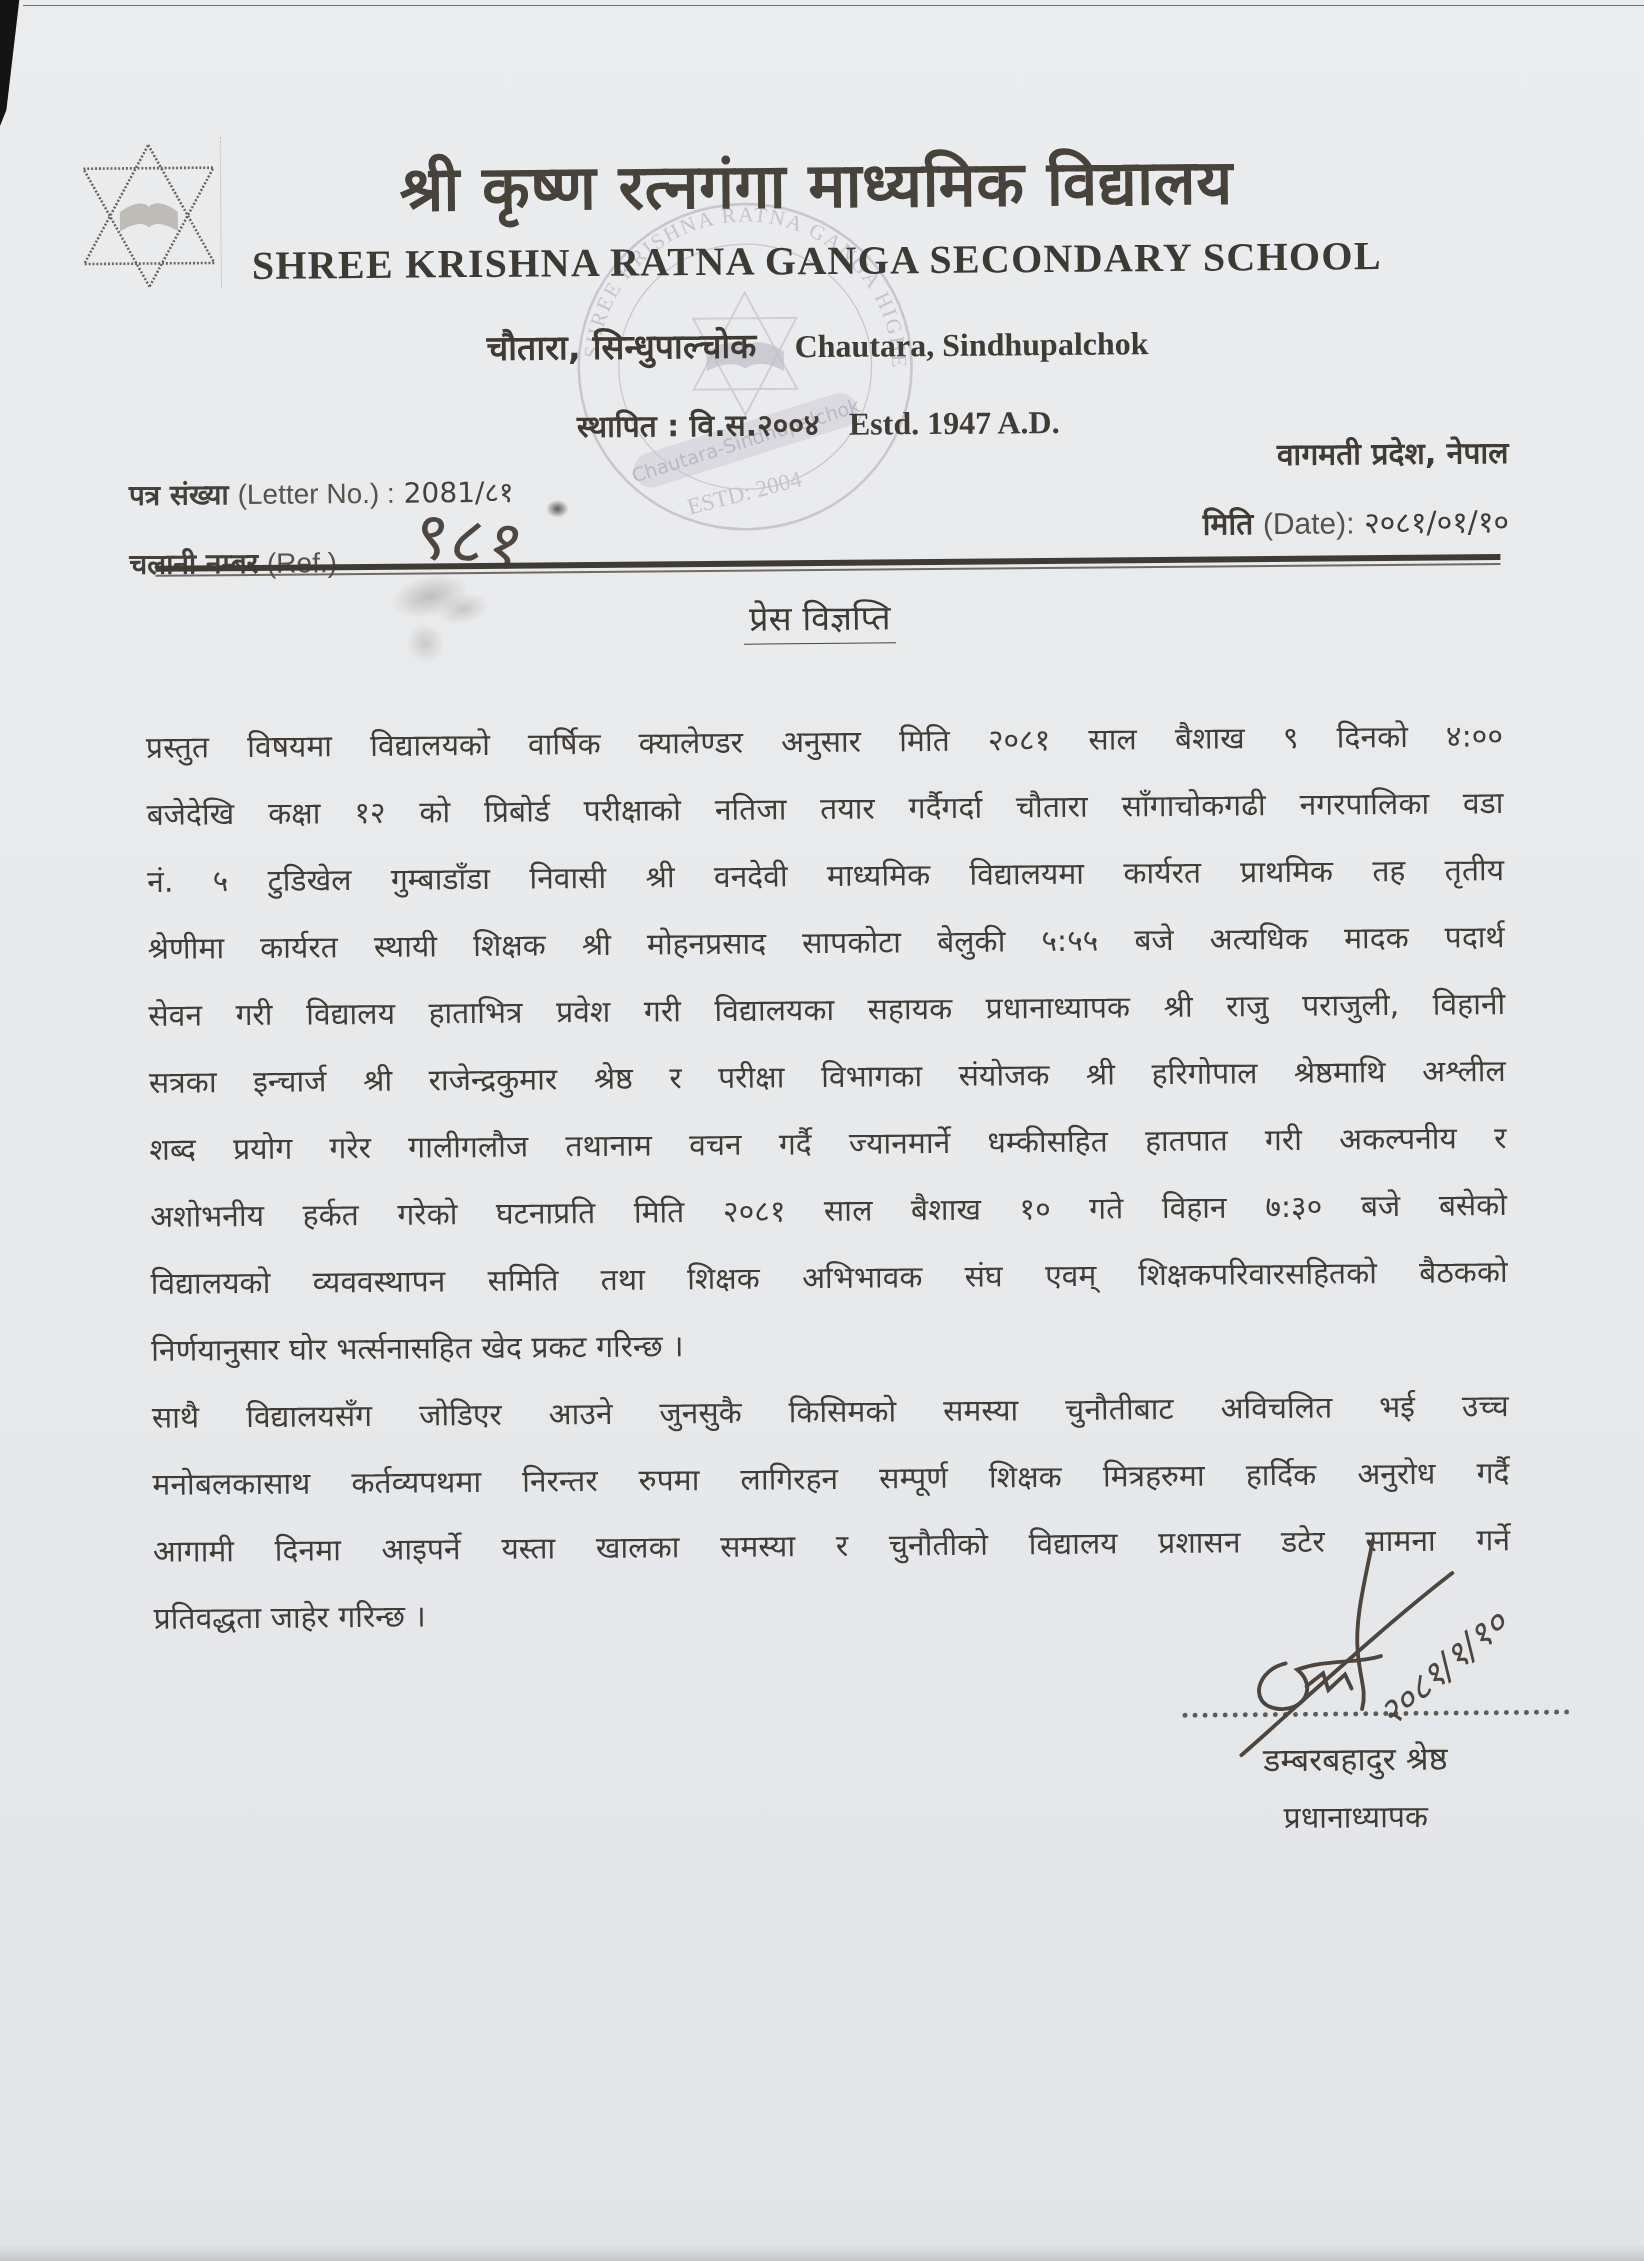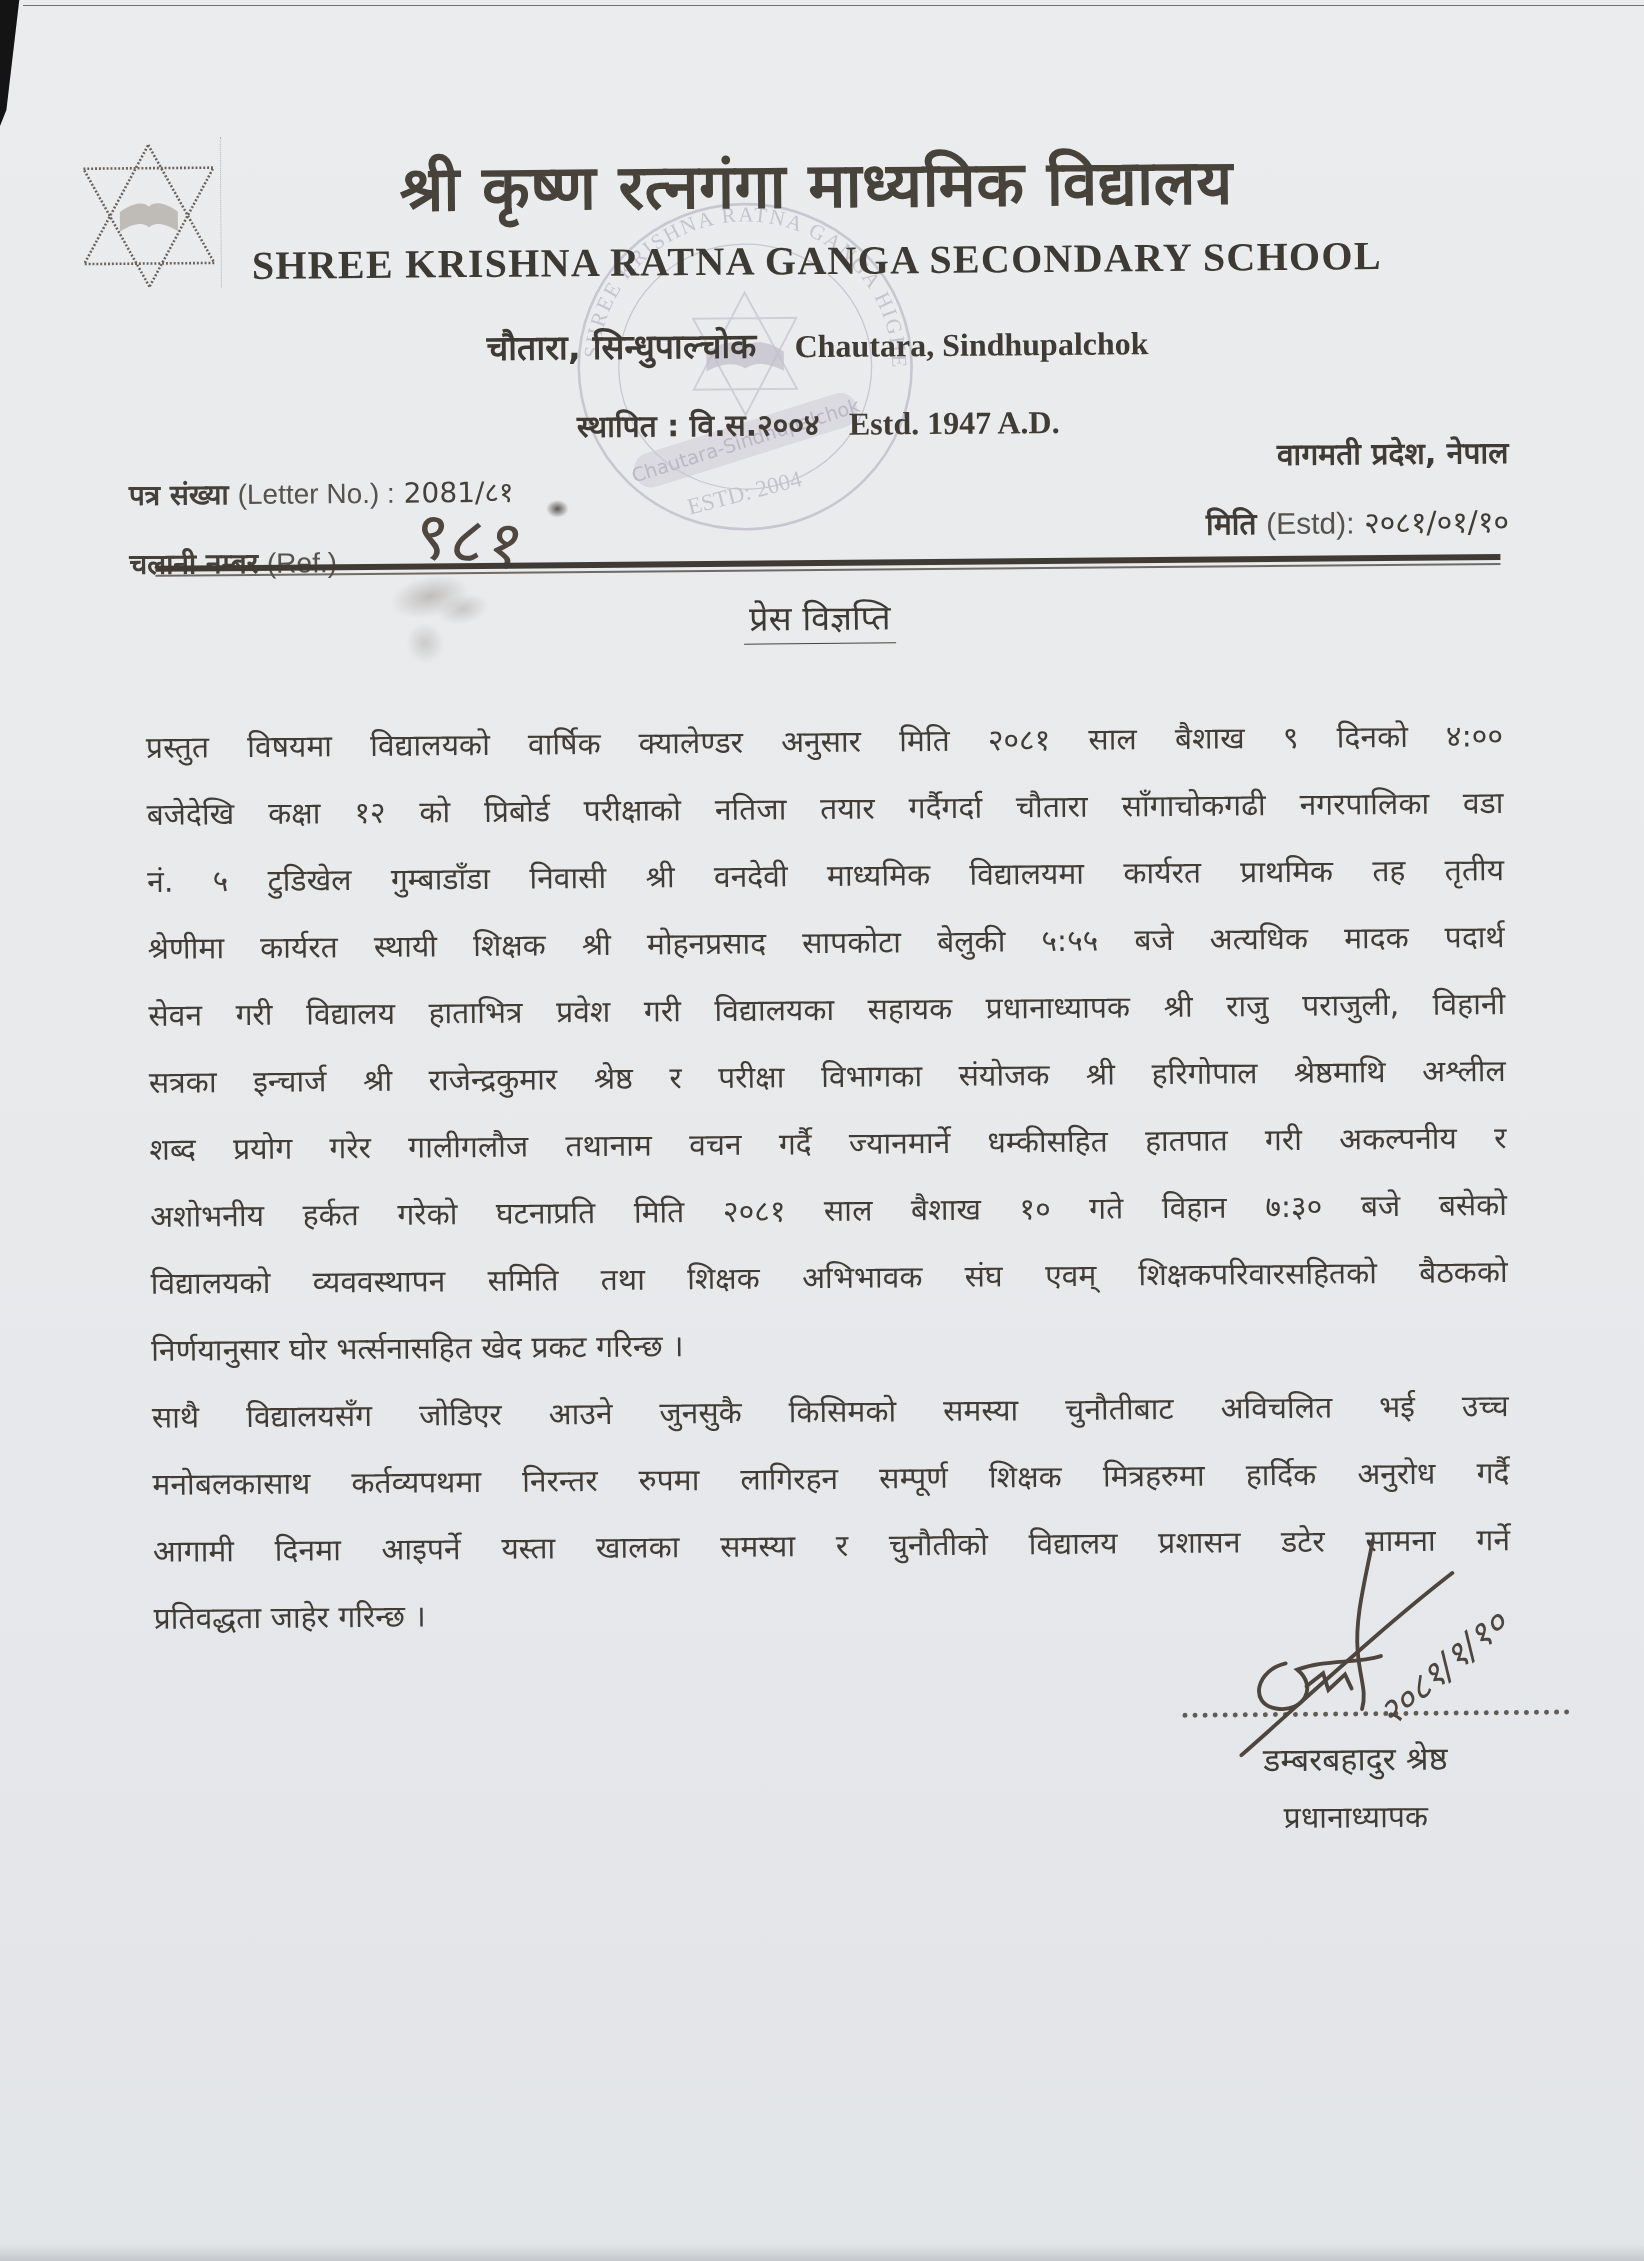--- a/index.html
+++ b/index.html
@@ -135,21 +135,21 @@
         <span class="lbl-en">(Ref.)</span>
       </div>
     </div>
     <div class="hand-ref">९८१</div>
     <div class="blot"></div>
 
     <div class="meta-right">
       <div class="prov">वागमती प्रदेश, नेपाल</div>
       <div class="date">
         <span class="lbl-np">मिति</span>
-        <span class="lbl-en">(Estd):</span>
+        <span class="lbl-en">(Date):</span>
         <span>२०८१/०१/१०</span>
       </div>
     </div>
 
     <div class="divider">
       <div class="bar1"></div>
       <div class="bar2"></div>
     </div>
 
     <div class="smudge"></div>

